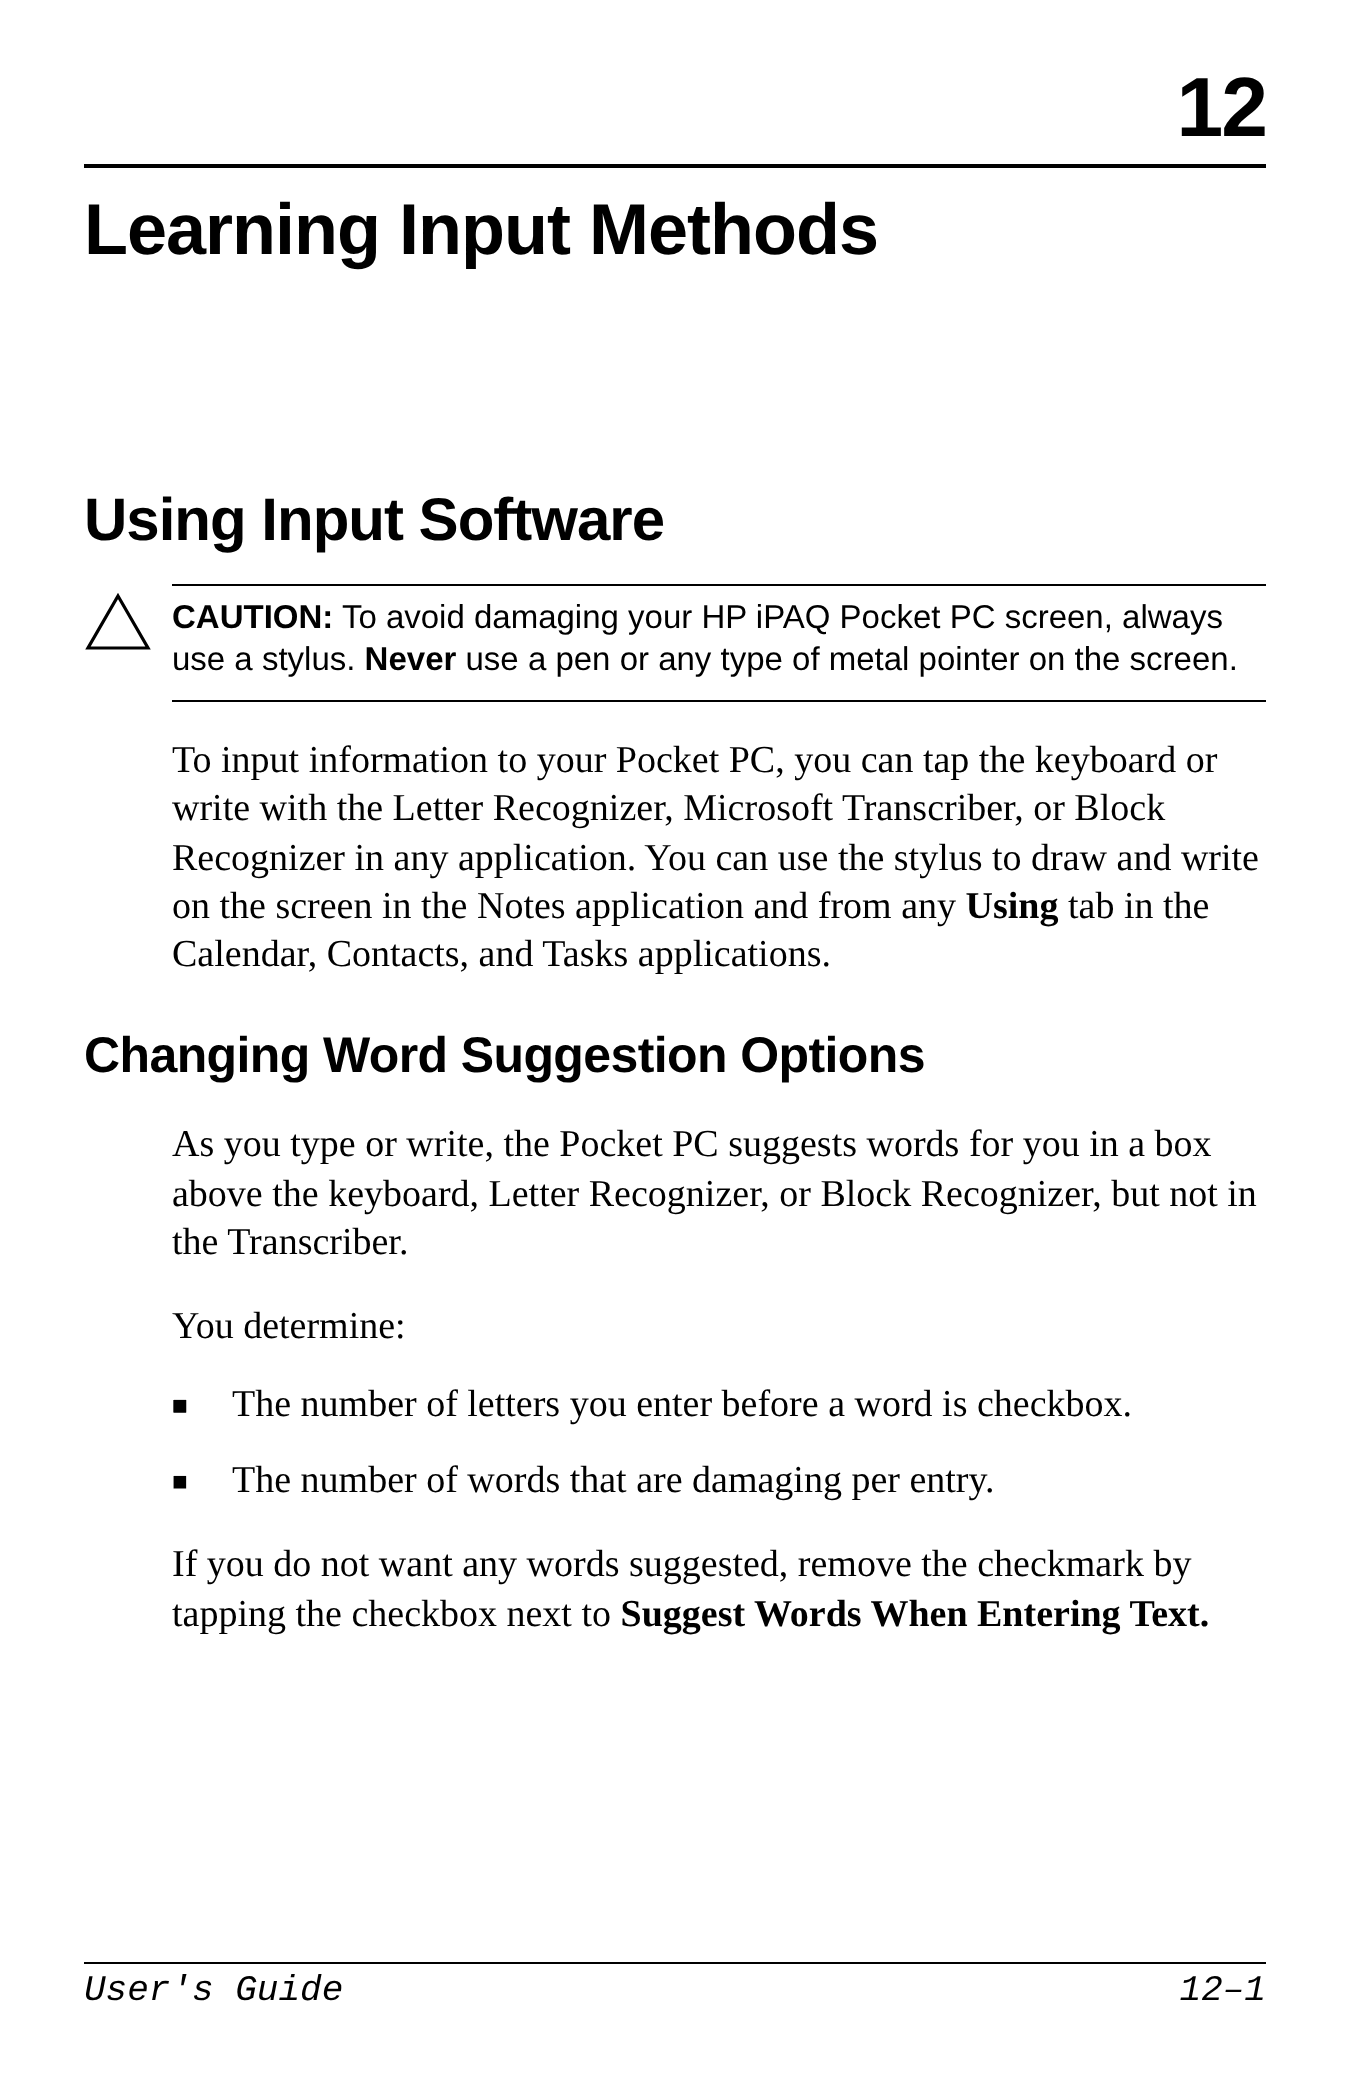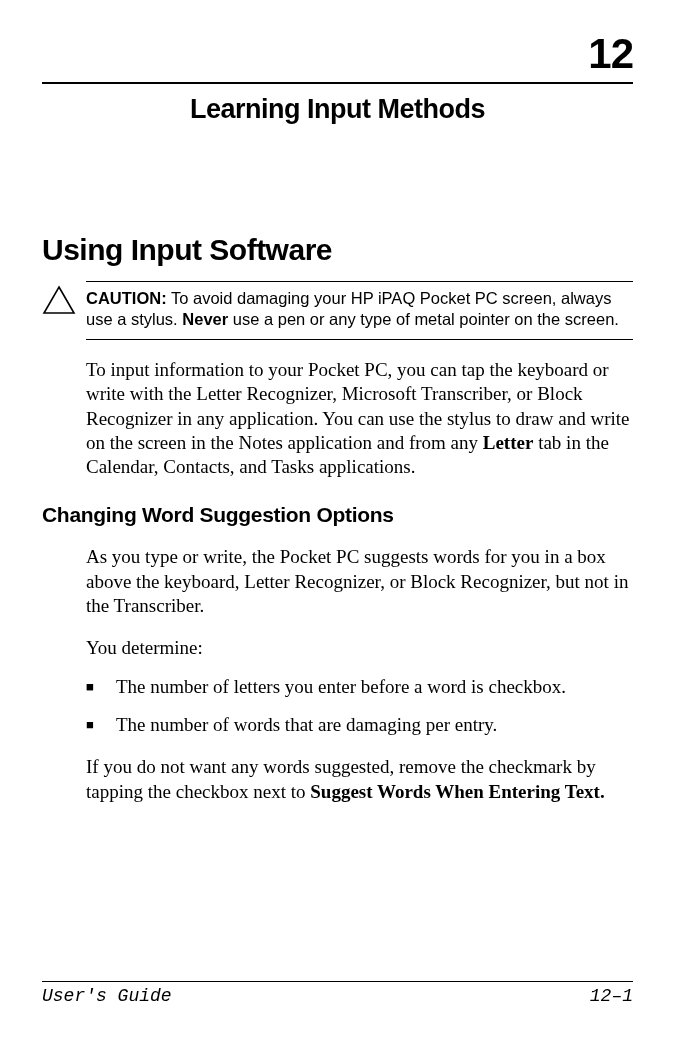--- a/index.html
+++ b/index.html
@@ -20,22 +20,22 @@
     letter-spacing: -1px;
   }
   .rule-thick {
     border: none;
     border-top: 2px solid #000;
     margin-top: 4px;
   }
   .chapter-title {
     font-family: Arial, Helvetica, sans-serif;
     font-weight: 900;
-    font-size: 27px;
-    text-align: center;
+    font-size: 36px;
+    text-align: left;
     margin-top: 10px;
     letter-spacing: -0.5px;
   }
   .section-h1 {
     font-family: Arial, Helvetica, sans-serif;
     font-weight: 900;
     font-size: 30px;
     margin-top: 108px;
     margin-bottom: 14px;
     letter-spacing: -0.5px;
@@ -68,21 +68,21 @@
     margin-left: 44px;
   }
   .para {
     font-size: 19px;
     line-height: 1.28;
     margin-top: 18px;
   }
   .section-h2 {
     font-family: Arial, Helvetica, sans-serif;
     font-weight: 900;
-    font-size: 21px;
+    font-size: 25px;
     margin-top: 24px;
     margin-bottom: 4px;
     letter-spacing: -0.3px;
   }
   .list {
     list-style: none;
     margin-left: 44px;
   }
   .list li {
     font-size: 19px;
@@ -135,21 +135,21 @@
       </svg>
     </span>
     <div class="caution-text">
       <span class="bold">CAUTION:</span><span> To avoid damaging your HP iPAQ Pocket PC screen, always use a stylus. </span><span class="bold">Never</span><span> use a pen or any type of metal pointer on the screen.</span>
     </div>
   </div>
   <hr class="caution-rule">
 </div>
 
 <div class="body-indent para">
-  <span>To input information to your Pocket PC, you can tap the keyboard or write with the Letter Recognizer, Microsoft Transcriber, or Block Recognizer in any application. You can use the stylus to draw and write on the screen in the Notes application and from any </span><span class="bold">Letter</span><span> tab in the Calendar, Contacts, and Tasks applications.</span>
+  <span>To input information to your Pocket PC, you can tap the keyboard or write with the Letter Recognizer, Microsoft Transcriber, or Block Recognizer in any application. You can use the stylus to draw and write on the screen in the Notes application and from any </span><span class="bold">Using</span><span> tab in the Calendar, Contacts, and Tasks applications.</span>
 </div>
 
 <div class="section-h2">Changing Word Suggestion Options</div>
 
 <div class="body-indent para">As you type or write, the Pocket PC suggests words for you in a box above the keyboard, Letter Recognizer, or Block Recognizer, but not in the Transcriber.</div>
 
 <div class="body-indent para">You determine:</div>
 
 <ul class="list">
   <li><span class="bullet">■</span></li>

